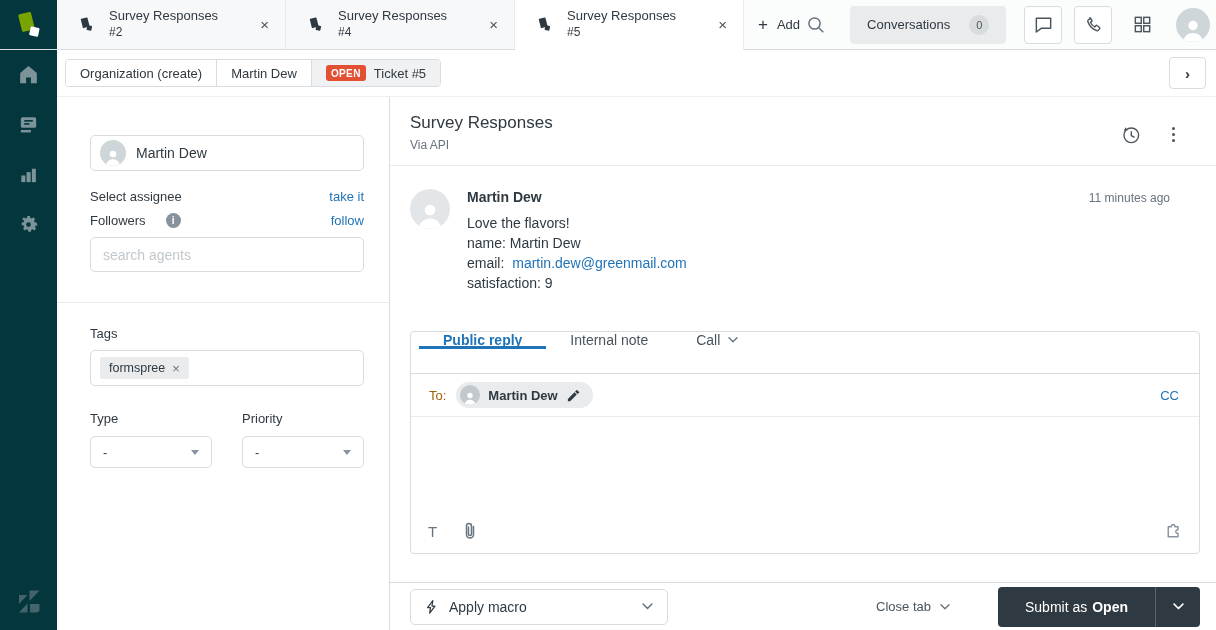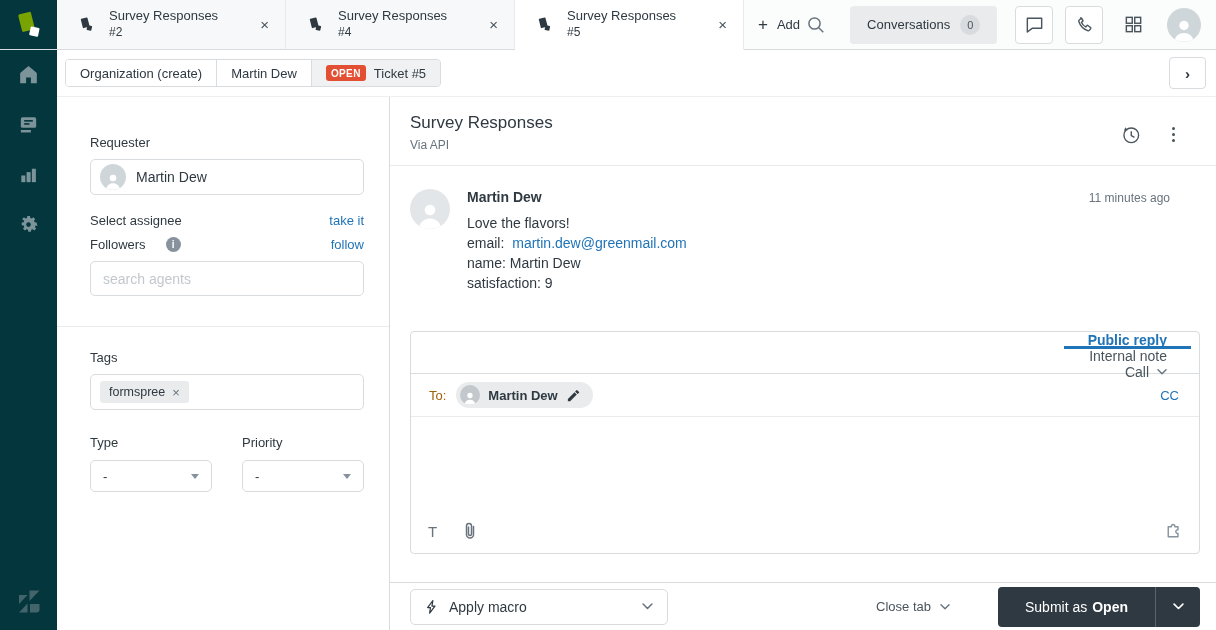--- a/index.html
+++ b/index.html
@@ -17,21 +17,21 @@
   .tab { width:229px; flex:0 0 229px; display:flex; align-items:center; gap:14px; padding:0 8px 0 21px; background:#F7F8F9; border-right:1px solid #E8EAEC; }
   .tab.active { background:#fff; margin-bottom:-1px; border-bottom:1px solid #fff; }
   .tab-texts { flex:1; line-height:1.3; overflow:hidden; }
   .tab-title { font-size:13px; color:#2F3941; white-space:nowrap; }
   .tab-number { font-size:12px; color:#2F3941; }
   .tab-close { color:#49545C; font-size:15px; padding:2px 8px; }
   .add-btn { display:flex; align-items:center; gap:9px; margin-left:14px; font-size:13px; color:#2F3941; }
   .plus-glyph { font-size:17px; color:#2F3941; }
   .topbar-right { margin-left:auto; display:flex; align-items:center; gap:12px; padding-right:16px; }
   .search-btn { padding:6px; display:flex; }
-  .conversations-pill { display:flex; align-items:center; gap:10px; background:#E9EBED; border-radius:4px; height:38px; padding:0 17px; font-size:13px; color:#2F3941; margin:0 6px; }
+  .conversations-pill { display:flex; align-items:center; gap:19px; background:#E9EBED; border-radius:4px; height:38px; padding:0 17px; font-size:13px; color:#2F3941; margin:0 6px; }
   .conv-badge { background:#D8DCDE; border-radius:50%; width:20px; height:20px; display:flex; align-items:center; justify-content:center; font-size:11px; color:#49545C; }
   .icon-btn { width:38px; height:38px; border:1px solid #D8DCDE; border-radius:4px; background:#fff; display:flex; align-items:center; justify-content:center; }
   .grid-btn { width:36px; height:36px; display:flex; align-items:center; justify-content:center; }
   .top-avatar { width:34px; height:34px; border-radius:50%; background:#CFD6D9; display:flex; align-items:flex-end; justify-content:center; overflow:hidden; margin-left:4px; }
 
   
   .main-row { flex:1; display:flex; min-height:0; }
   .sidebar { flex:0 0 57px; width:57px; background:#03363D; display:flex; flex-direction:column; align-items:center; padding:12px 0; gap:26px; }
   .side-icon { display:flex; width:24px; height:24px; align-items:center; justify-content:center; }
   .zendesk-mark { margin-top:auto; margin-bottom:2px; display:flex; }
@@ -88,21 +88,21 @@
   .message { display:flex; gap:17px; padding:23px 20px 0; }
   .msg-avatar { width:40px; height:40px; border-radius:50%; background:#E3E6E8; display:flex; align-items:flex-end; justify-content:center; overflow:hidden; flex:0 0 40px; }
   .msg-body { flex:1; }
   .msg-toprow { display:flex; align-items:baseline; }
   .msg-author { font-size:14px; font-weight:bold; color:#2F3941; }
   .msg-time { margin-left:auto; font-size:12px; color:#68737D; padding-right:26px; }
   .msg-lines { margin-top:8px; font-size:14px; color:#2F3941; line-height:20px; }
   .msg-link { color:#1F73B7; margin-left:4px; }
 
   .reply-box { margin:38px 16px 0 20px; border:1px solid #D8DCDE; border-radius:4px; background:#fff; }
-  .reply-tabs { display:flex; align-items:flex-end; height:42px; border-bottom:1px solid #D8DCDE; padding:0 8px;flex-direction:column; }
+  .reply-tabs { display:flex; align-items:flex-start; height:42px; border-bottom:1px solid #D8DCDE; padding:0 8px; }
   .reply-tab { position:relative; display:flex; align-items:center; gap:8px; padding:0 24px; font-size:14px; color:#49545C; }
   .reply-tab.active { color:#1F73B7; font-weight:600; }
   .reply-tab.active::after { content:""; position:absolute; left:0; right:0; bottom:-1px; height:3px; background:#1F73B7; }
   .to-row { display:flex; align-items:center; height:43px; border-bottom:1px solid #E9EBED; padding:0 18px; gap:10px; }
   .to-label { font-size:13px; color:#a16207; }
   .to-pill { display:flex; align-items:center; gap:8px; background:#E9EBED; border-radius:999px; padding:3px 12px 3px 4px; }
   .pill-avatar { width:20px; height:20px; border-radius:50%; background:#C2C8CC; display:flex; align-items:flex-end; justify-content:center; overflow:hidden; }
   .to-name { font-size:13px; font-weight:600; color:#2F3941; }
   .cc-link { margin-left:auto; font-size:13px; color:#1F73B7; padding-right:2px; }
   .reply-body { height:96px; }
@@ -261,23 +261,20 @@
             <span>Ticket #5</span>
           </div>
         </div>
         <button class="collapse-btn">›</button>
       </div>
 
       <div class="content-row">
 
         <aside class="fields-panel">
 
-          <div class="label-row">
-            <span class="field-label">Requester</span>
-          </div>
           <div class="input-box mb18">
             <span class="avatar-sm">
               <svg width="20" height="19" viewBox="0 0 24 22" fill="#ffffff">
                 <circle cx="12" cy="8" r="4"></circle>
                   <path d="M3.5 22c.8-4.8 4.2-7.6 8.5-7.6s7.7 2.8 8.5 7.6z"></path>
               </svg>
             </span>
             <span class="req-name">Martin Dew</span>
           </div>
 
@@ -354,25 +351,25 @@
                   <path d="M3.5 22c.8-4.8 4.2-7.6 8.5-7.6s7.7 2.8 8.5 7.6z"></path>
               </svg>
             </span>
             <div class="msg-body">
               <div class="msg-toprow">
                 <span class="msg-author">Martin Dew</span>
                 <span class="msg-time">11 minutes ago</span>
               </div>
               <div class="msg-lines">
                 <div>Love the flavors!</div>
+                <div>name: Martin Dew</div>
                 <div>
                   <span>email:</span>
                   <a class="msg-link">martin.dew@greenmail.com</a>
                 </div>
-                <div>name: Martin Dew</div>
                 <div>satisfaction: 9</div>
               </div>
             </div>
           </div>
 
           <div class="reply-box">
             <div class="reply-tabs">
               <button class="reply-tab active">Public reply</button>
               <button class="reply-tab">Internal note</button>
               <button class="reply-tab">

